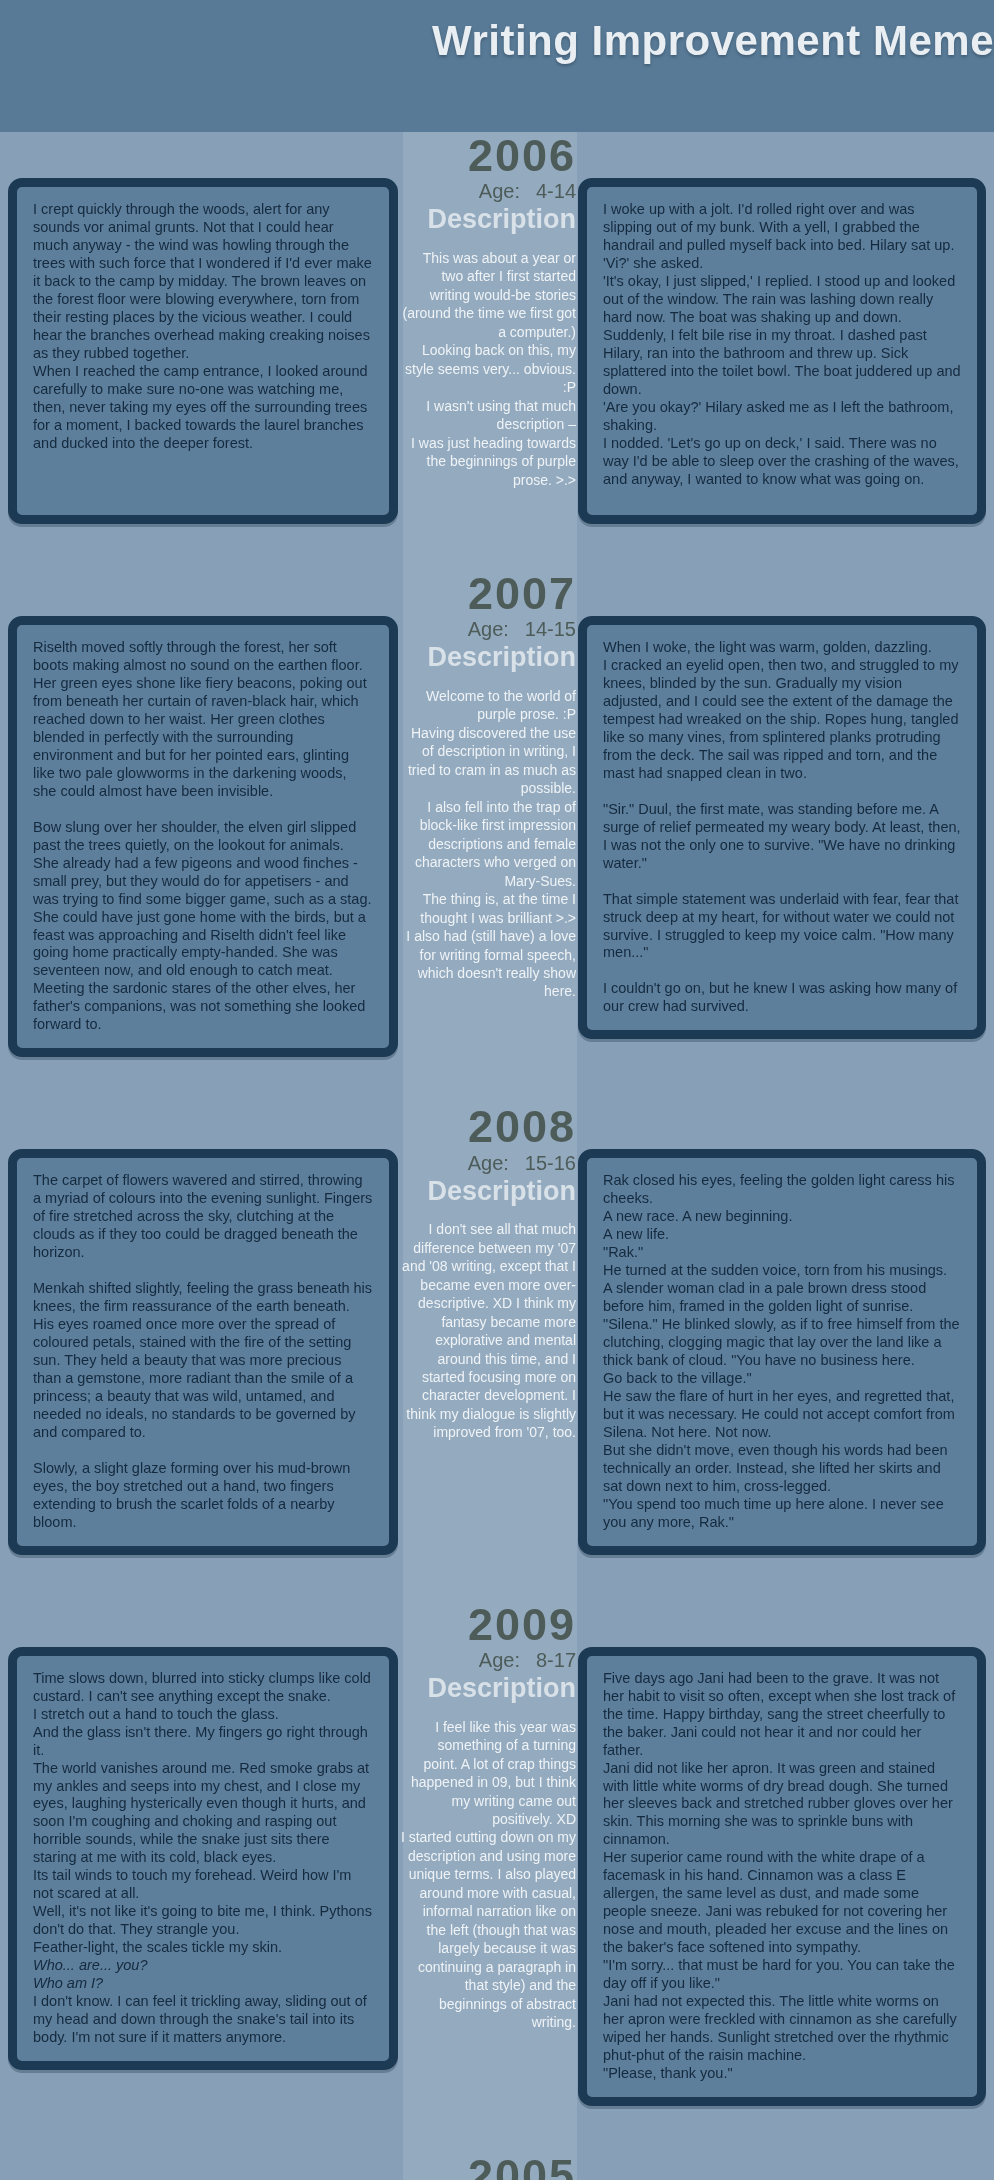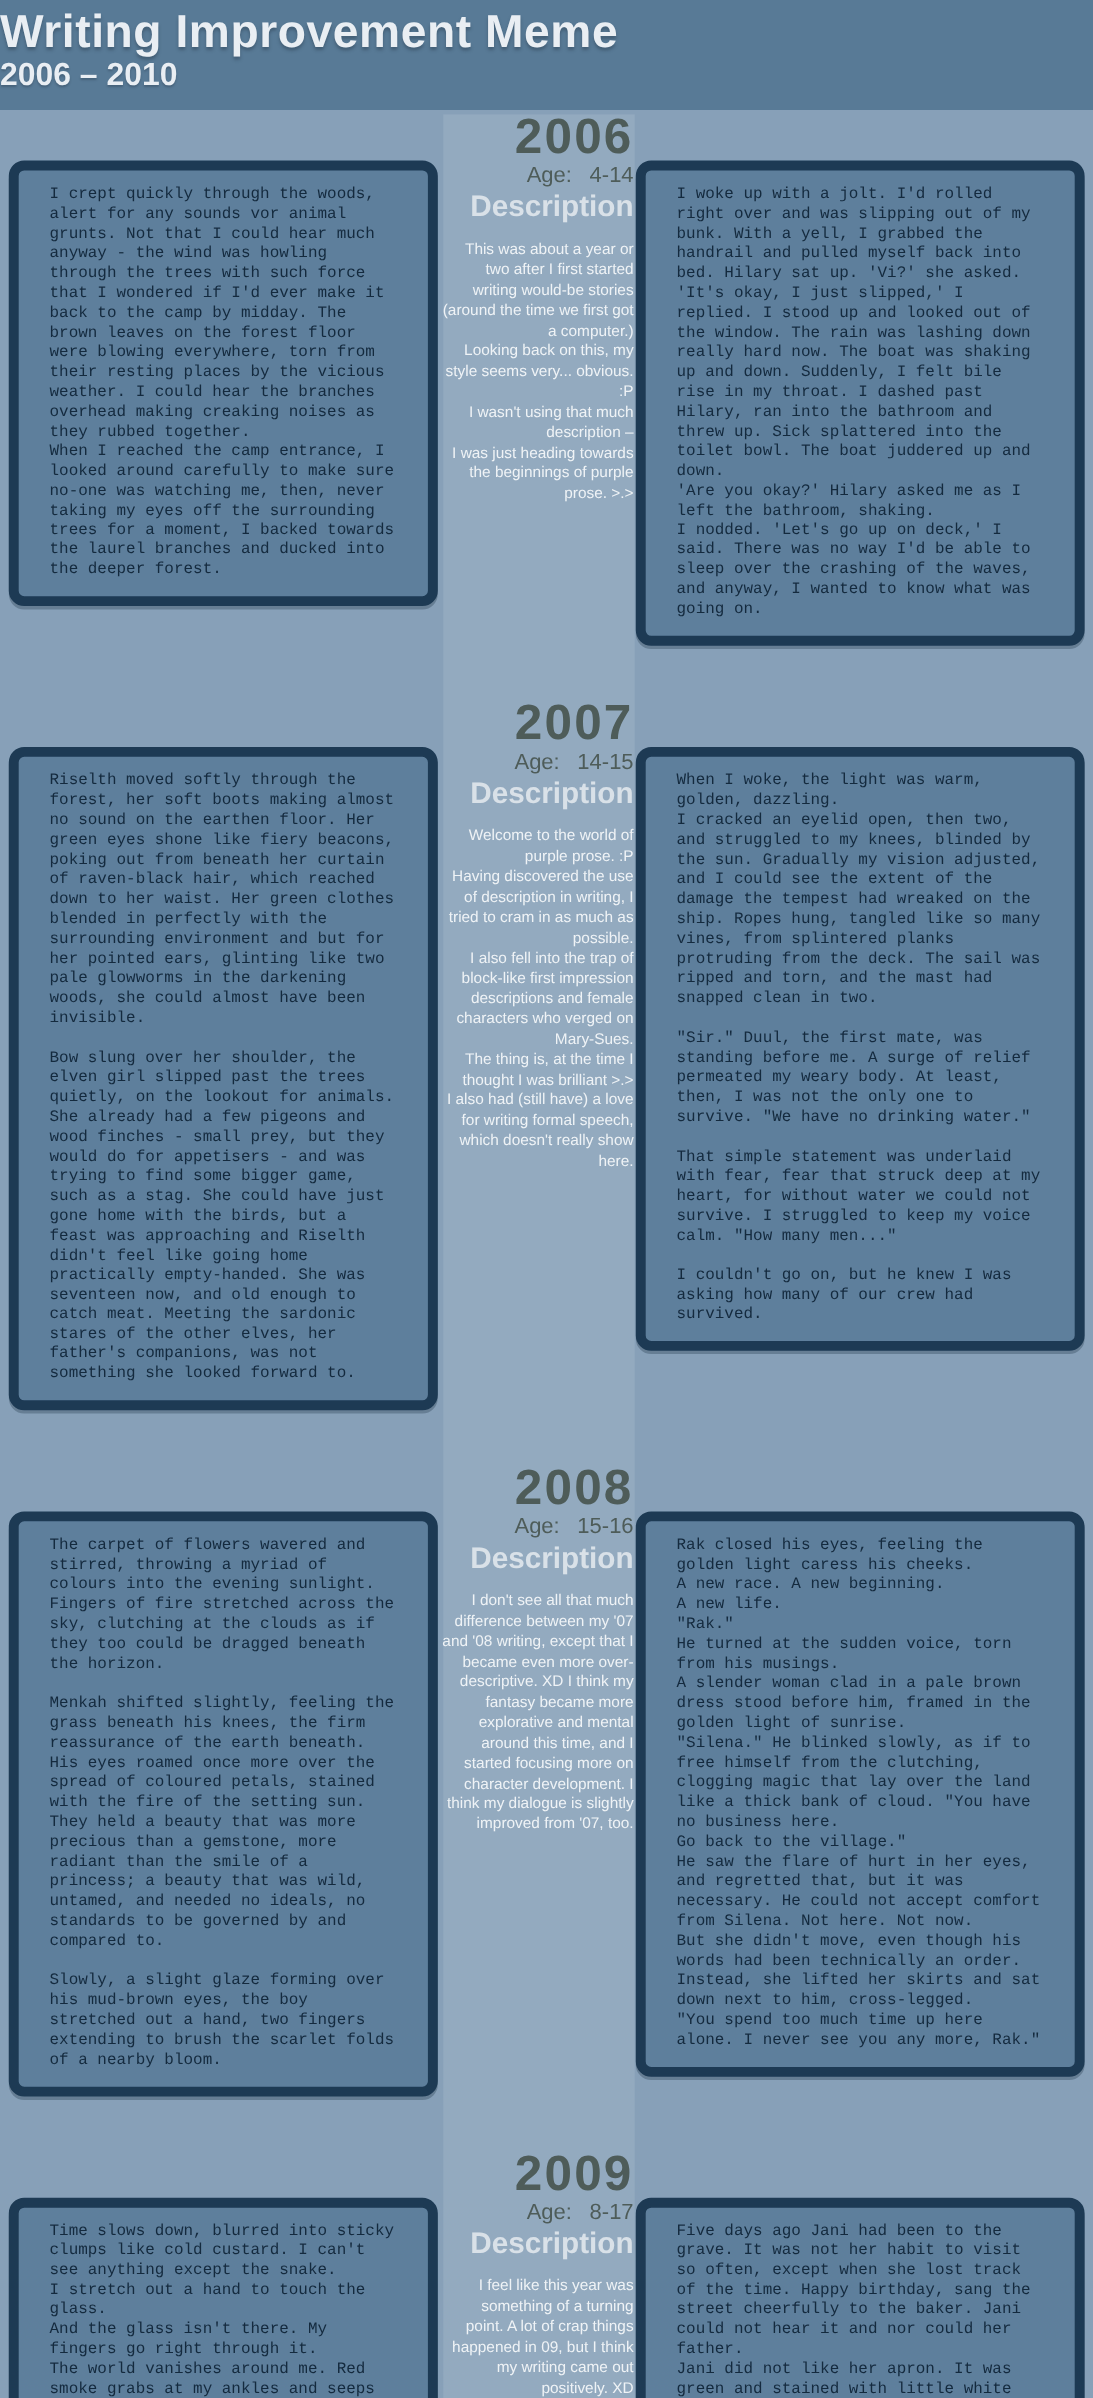--- a/index.html
+++ b/index.html
@@ -6,36 +6,36 @@
     --header_bg:#587a96; --page_bg:#87a0b8; --strip_bg:#93aabf;
     --box_bg:#5e7f9c; --box_border:#1d3a54; --box_text:#142a3e;
     --year_color:#4e5c59; --desc_label_color:#d9e1e8; --desc_text_color:#eff3f6;
     --title_color:#e9eef3;
   }
   *{box-sizing:border-box;}
   html,body{margin:0;padding:0;}
   body{width:994px;background:var(--page_bg);font-family:"Liberation Sans",sans-serif;}
   .page{position:relative;width:994px;overflow:hidden;}
   .center-strip{position:absolute;top:104px;bottom:0;left:403px;width:174px;background:var(--strip_bg);}
-  header{position:relative;height:100px;background:var(--header_bg);text-align:left;padding-top:6px;}
+  header{position:relative;height:132px;background:var(--header_bg);text-align:right;padding-top:18px;}
   .main-title{margin:0;font-size:42px;font-weight:bold;letter-spacing:0.5px;color:var(--title_color);
     text-shadow:0 2px 3px rgba(25,40,55,0.35);line-height:1.1;}
   .sub-title{margin:0;font-size:29px;font-weight:bold;color:var(--title_color);
     text-shadow:0 2px 2px rgba(25,40,55,0.3);line-height:1.15;}
   main{position:relative;padding:0 8px;}
   section.year-section{display:grid;grid-template-columns:390px 180px 408px;align-items:start;margin-bottom:46px;}
   section.year-section:last-child{margin-bottom:40px;}
   .center{grid-column:2;text-align:right;padding:0 2px;}
   .year{margin:0;font-size:45px;line-height:1.05;font-weight:bold;letter-spacing:2px;color:var(--year_color);}
   .age-line{font-size:20px;color:var(--year_color);margin-top:1px;}
   .age-label{margin-right:16px;}
   .desc-label{margin:2px 0 0;font-size:27px;font-weight:bold;line-height:1.1;color:var(--desc_label_color);}
   .desc-text{margin:14px 0 0;font-size:14px;line-height:1.32;color:var(--desc_text_color);white-space:pre-line;}
   .box{background:var(--box_bg);border:9px solid var(--box_border);border-radius:14px;
-    margin-top:46px;padding:14px 28px;box-shadow:0 3px 0 rgba(18,38,58,0.28);font-family:Liberation Mono, monospace;}
+    margin-top:46px;padding:14px 16px;box-shadow:0 3px 0 rgba(18,38,58,0.28);}
   .box.left{grid-column:1;}
   .box.right{grid-column:3;}
   .box-text{margin:0;font-size:14.5px;line-height:1.24;color:var(--box_text);white-space:pre-line;}
   .italic{font-style:italic;}
   .s0 .box{min-height:346px;}
   .s1 .box{min-height:352px;}
   .s2 .box.left{min-height:356px;}
   .s2 .box.right{min-height:344px;}
   .s3 .box.left{min-height:356px;}
   .s3 .box.right{min-height:430px;}
@@ -43,21 +43,20 @@
   .s4 .box.right{min-height:292px;}
 </style>
 </head>
 <body>
 
 <div class="page">
   <div class="center-strip"></div>
 
   <header>
     <h1 class="main-title">Writing Improvement Meme</h1>
-    <p class="sub-title">2006 – 2010</p>
   </header>
 
   <main>
 
     <section class="year-section s0">
       <div class="box left">
         <p class="box-text">I crept quickly through the woods, alert for any sounds vor animal grunts. Not that I could hear much anyway - the wind was howling through the trees with such force that I wondered if I'd ever make it back to the camp by midday. The brown leaves on the forest floor were blowing everywhere, torn from their resting places by the vicious weather. I could hear the branches overhead making creaking noises as they rubbed together.
 When I reached the camp entrance, I looked around carefully to make sure no-one was watching me, then, never taking my eyes off the surrounding trees for a moment, I backed towards the laurel branches and ducked into the deeper forest.</p>
       </div>
       <div class="center">

